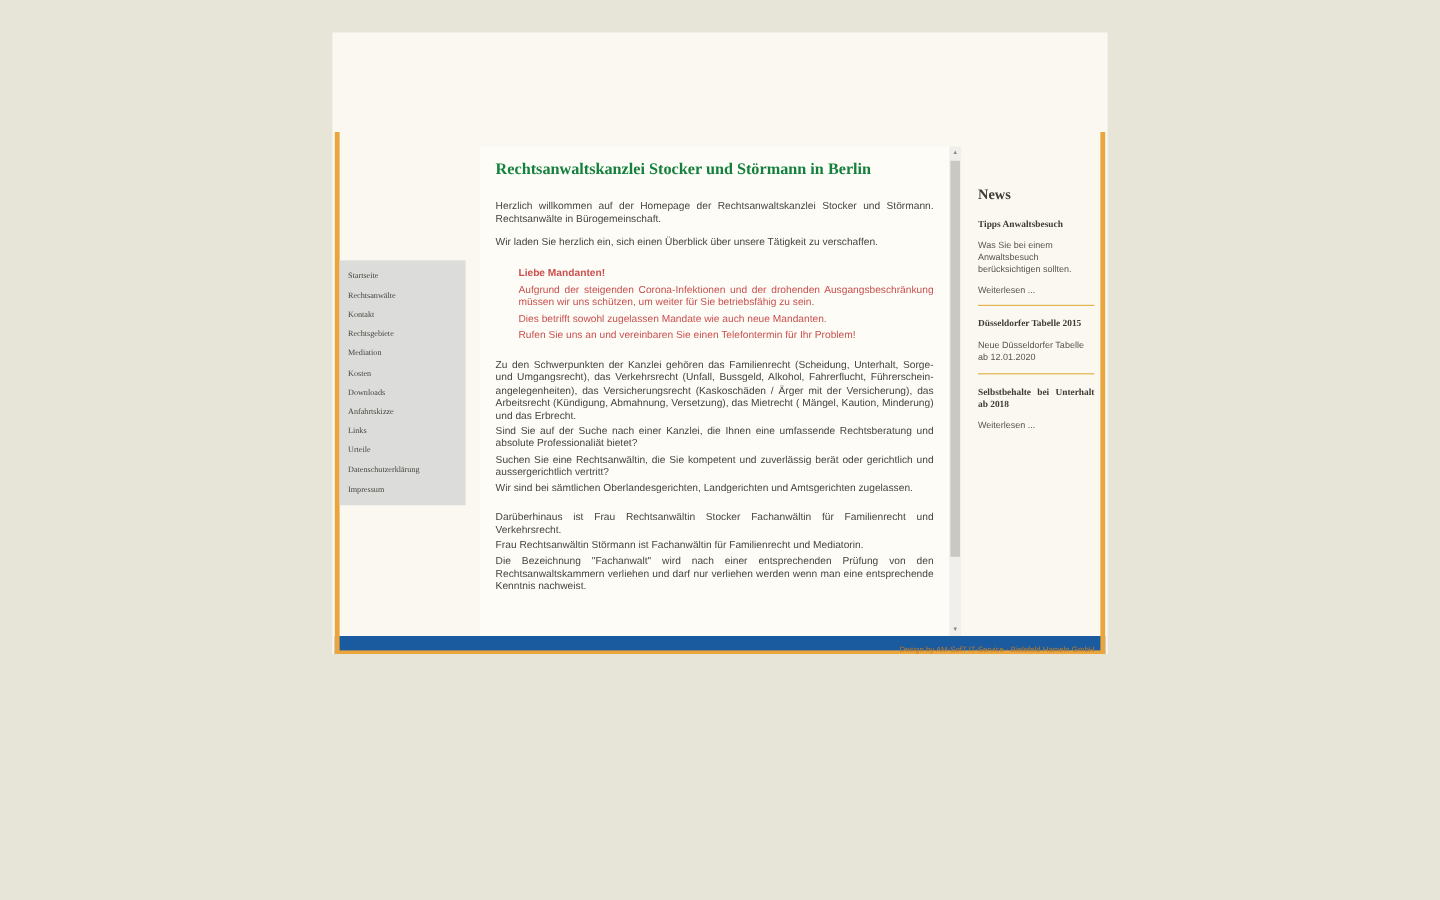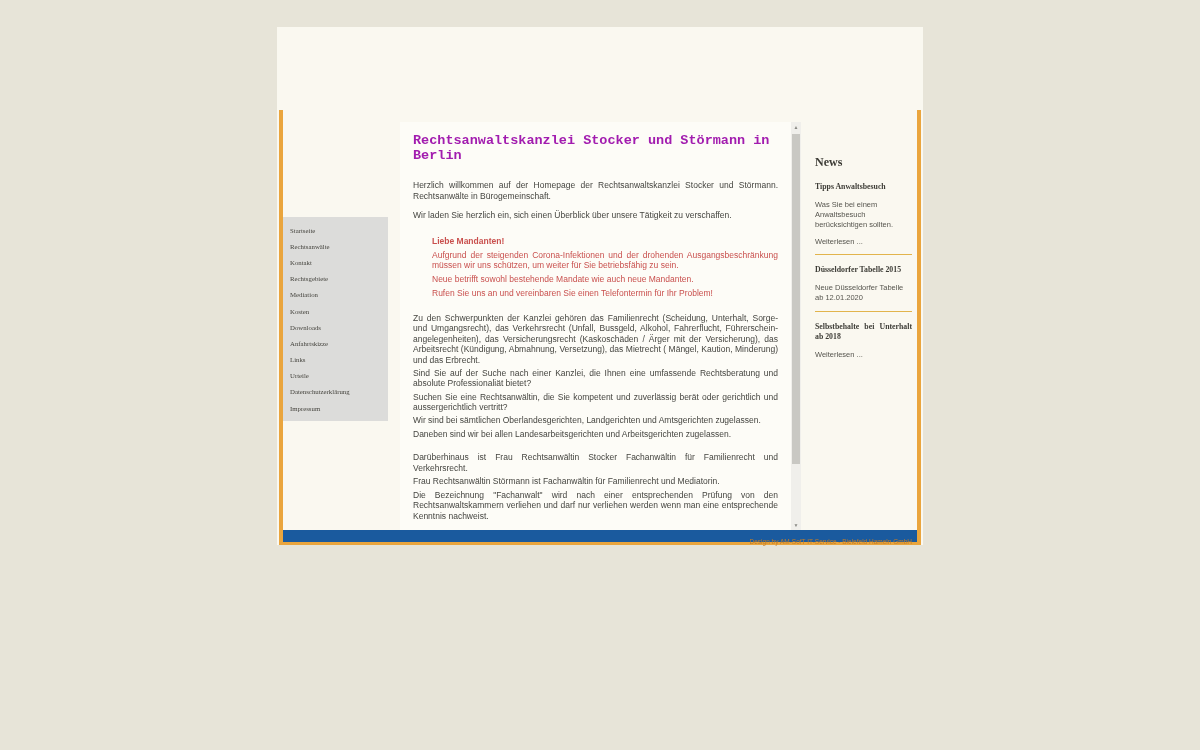--- a/index.html
+++ b/index.html
@@ -33,22 +33,22 @@
   
   .content {
     position:absolute; left:117px; top:12px; width:401px; height:408px;
     background:#fdfcf7;
   }
   .article {
     position:absolute; left:0; top:0; width:391px; height:100%;
     box-sizing:border-box; padding:6px 13px 0 13px; overflow:hidden;
   }
   .article-title {
-    font-family:Liberation Mono, monospace; font-size:13.5px; font-weight:bold;
-    color:#a21caf; margin:5px 0 0;
+    font-family:Liberation Serif, serif; font-size:13.5px; font-weight:bold;
+    color:#15803d; margin:5px 0 0;
   }
   .article p { font-size:8.5px; line-height:10.5px; color:#454540; text-align:justify; }
   .intro { margin-top:17px; }
   .intro p { margin:0 0 9px; }
   .notice { margin:15px 0 14px 19px; }
   .notice p { color:#c9504e; margin:0 0 3.5px; }
   .notice-title { font-weight:bold; }
   .body-text p { margin:0 0 2.8px; }
   .spacer { height:10.5px; }
   
@@ -117,30 +117,29 @@
         <h1 class="article-title">Rechtsanwaltskanzlei Stocker und Störmann in Berlin</h1>
 
         <div class="intro">
           <p>Herzlich willkommen auf der Homepage der Rechtsanwaltskanzlei Stocker und Störmann. Rechtsanwälte in Bürogemeinschaft.</p>
           <p>Wir laden Sie herzlich ein, sich einen Überblick über unsere Tätigkeit zu verschaffen.</p>
         </div>
 
         <div class="notice">
           <p class="notice-title">Liebe Mandanten!</p>
           <p>Aufgrund der steigenden Corona-Infektionen und der drohenden Ausgangsbeschränkung müssen wir uns schützen, um weiter für Sie betriebsfähig zu sein.</p>
-          <p>Neue betrifft sowohl bestehende Mandate wie auch neue Mandanten.</p>
+          <p>Dies betrifft sowohl zugelassen Mandate wie auch neue Mandanten.</p>
           <p>Rufen Sie uns an und vereinbaren Sie einen Telefontermin für Ihr Problem!</p>
         </div>
 
         <div class="body-text">
           <p>Zu den Schwerpunkten der Kanzlei gehören das Familienrecht (Scheidung, Unterhalt, Sorge- und Umgangsrecht), das Verkehrsrecht (Unfall, Bussgeld, Alkohol, Fahrerflucht, Führerschein-angelegenheiten), das Versicherungsrecht (Kaskoschäden / Ärger mit der Versicherung), das Arbeitsrecht (Kündigung, Abmahnung, Versetzung), das Mietrecht ( Mängel, Kaution, Minderung)  und das Erbrecht.</p>
           <p>Sind Sie auf der Suche nach einer Kanzlei, die Ihnen eine umfassende Rechtsberatung und absolute Professionaliät  bietet?</p>
           <p>Suchen Sie eine Rechtsanwältin, die Sie kompetent und zuverlässig berät oder gerichtlich und aussergerichtlich vertritt?</p>
           <p>Wir sind bei sämtlichen Oberlandesgerichten, Landgerichten und Amtsgerichten zugelassen.</p>
-          <p>Daneben sind wir bei allen Landesarbeitsgerichten und Arbeitsgerichten zugelassen.</p>
           <div class="spacer"></div>
           <p>Darüberhinaus ist Frau Rechtsanwältin Stocker Fachanwältin für Familienrecht und Verkehrsrecht.</p>
           <p>Frau Rechtsanwältin Störmann ist Fachanwältin für Familienrecht und Mediatorin.</p>
           <p>Die Bezeichnung "Fachanwalt" wird nach einer entsprechenden Prüfung von den Rechtsanwaltskammern verliehen und darf nur verliehen werden wenn man eine entsprechende Kenntnis nachweist.</p>
           <div class="spacer"></div>
 
         </div>
       </div>
 
       <div class="scrollbar">

